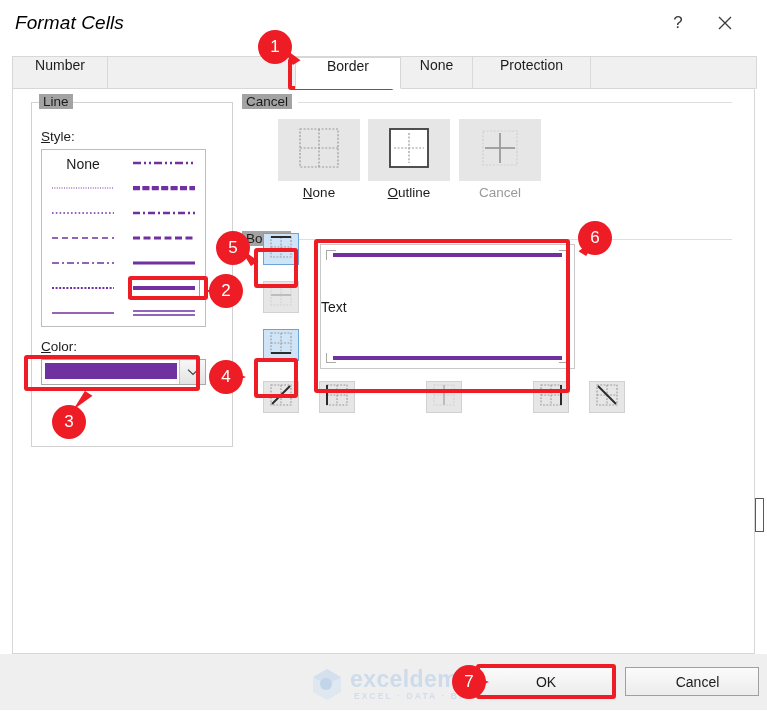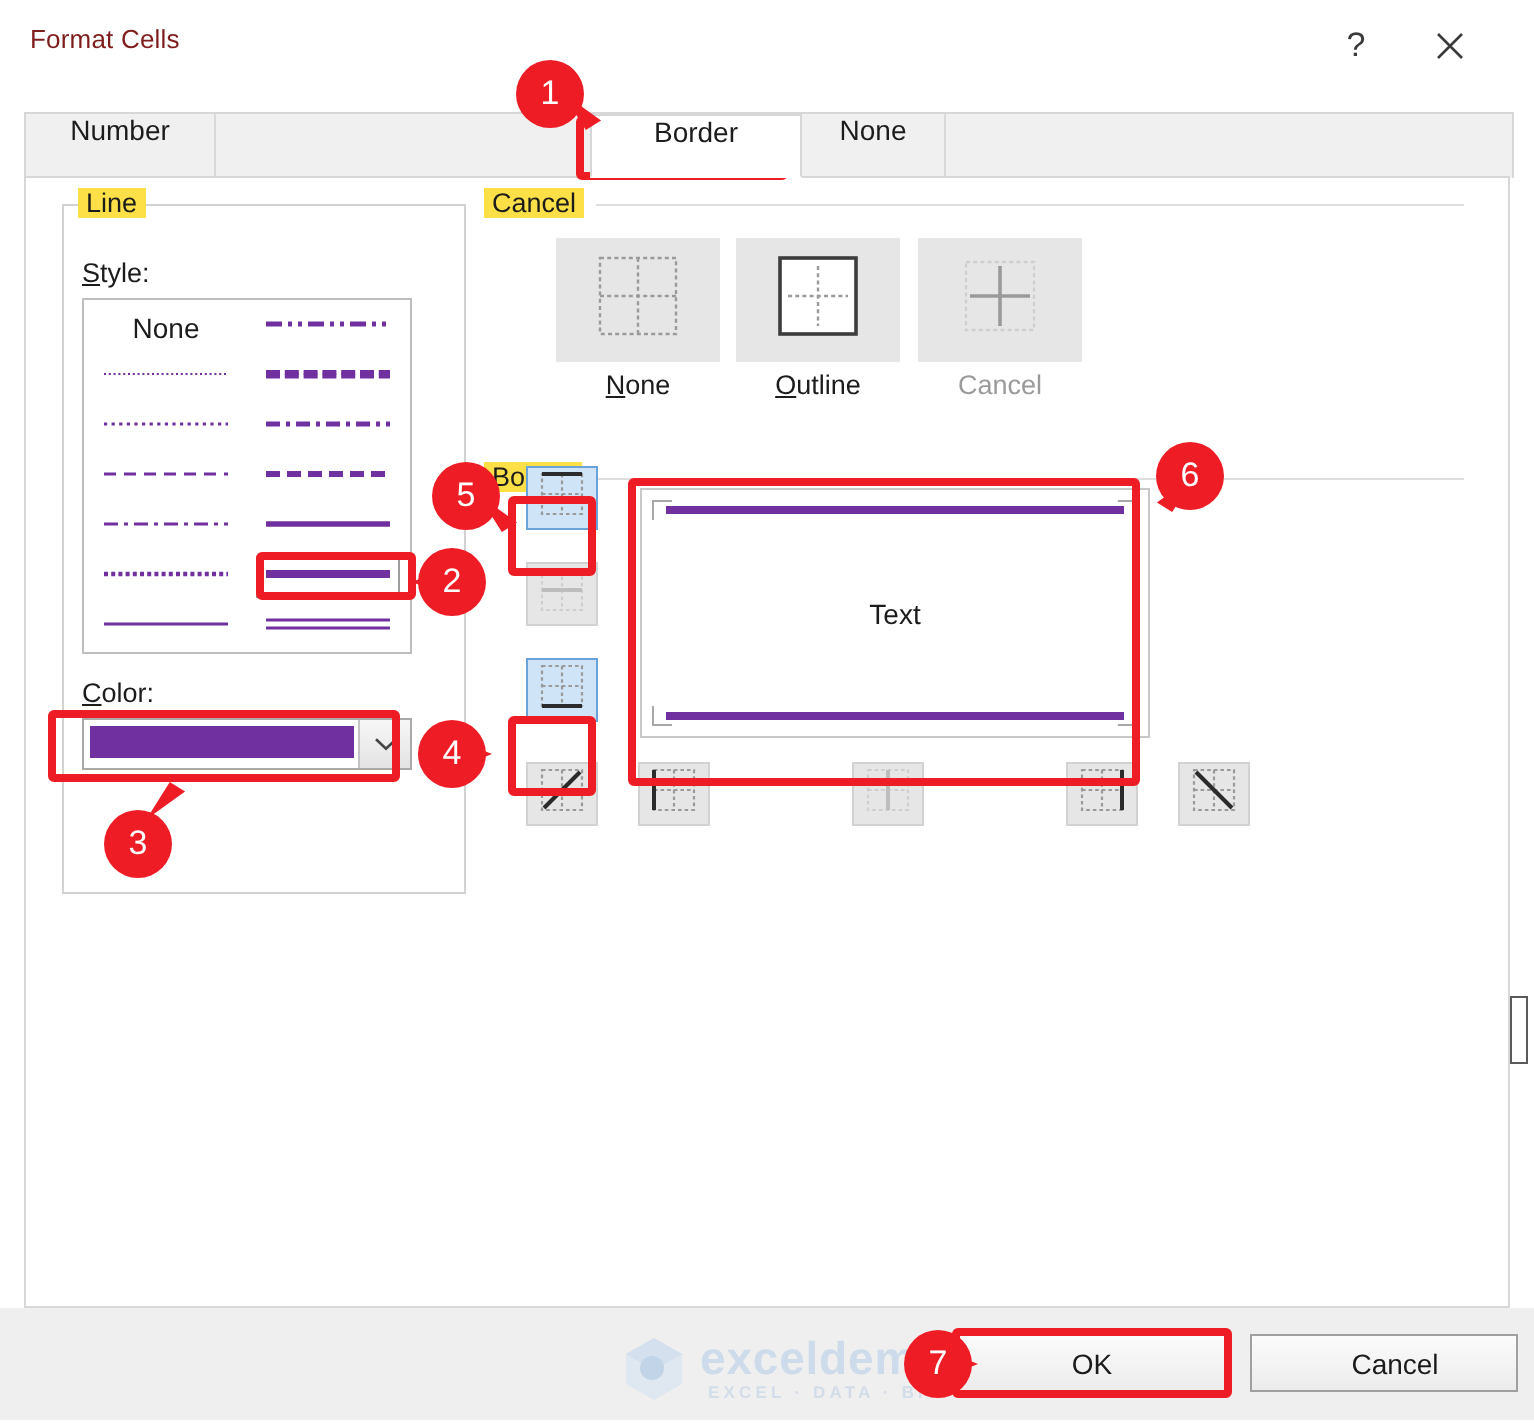--- a/index.html
+++ b/index.html
@@ -24,23 +24,24 @@
   .titlebar {
     position: absolute;
     left: 0; top: 0;
     width: 767px; height: 47px;
     background: #ffffff;
     border-bottom: 1px solid #ffffff;
   }
   .title-text {
     position: absolute;
     left: 15px; top: 12px;
-    font-size: 13px;
-    color: #7f1d1d;
+    font-size: 19px;
+    color: #000000;
     letter-spacing: .1px;
+    font-style: italic;
   }
   .win-btn {
     position: absolute;
     top: 8px;
     width: 36px; height: 30px;
     display: flex; align-items: center; justify-content: center;
     color: #3a3a3a;
     cursor: default;
   }
   .win-help { left: 660px; font-size: 17px; }
@@ -89,21 +90,21 @@
   
   .group-line {
     position: absolute;
     left: 18px; top: 13px;
     width: 202px; height: 345px;
     border: 1px solid #d2d2d2;
     box-sizing: border-box;
   }
   .group-caption {
     position: absolute;
-    background: #fde047;
+    background: #a3a3a3;
     font-size: 13.5px;
     color: #1c1c1c;
     padding: 0 4px;
   }
   .grp-line-cap { left: 26px; top: 5px; }
 
   .preset-caption { left: 229px; top: 5px; }
   .preset-rule {
     position: absolute;
     left: 285px; top: 13px;
@@ -242,21 +243,21 @@
     background: #ffffff;
     border: 1px solid #c8c8c8;
     box-sizing: border-box;
     cursor: default;
   }
   .preview-text {
     position: absolute;
     left: 0; right: 0;
     top: 50%;
     transform: translateY(-50%);
-    text-align: center;
+    text-align: left;
     font-size: 14px;
     color: #1c1c1c;
   }
   .pv-line {
     position: absolute;
     background: #7030a0;
     height: 4px;
     left: 12px;
     right: 12px;
   }
@@ -379,20 +380,23 @@
 
   <div class="tabstrip" id="tabstrip">
       <div class="tab" style="left: 0px; width: 95px;">
         <span>Number</span>
       </div>
       <div class="tab active" style="left: 282px; width: 106px;">
         <span>Border</span>
       </div>
       <div class="tab" style="left: 388px; width: 72px;">
         <span>None</span>
+      </div>
+      <div class="tab" style="left: 460px; width: 118px;">
+        <span>Protection</span>
       </div>
     </div>
 
   <div class="panel">
 
     <div class="group-line"></div>
     <div class="group-caption grp-line-cap">Line</div>
 
     <div class="style-label"><u>S</u>tyle:</div>
     <div class="style-box" id="stylebox">

